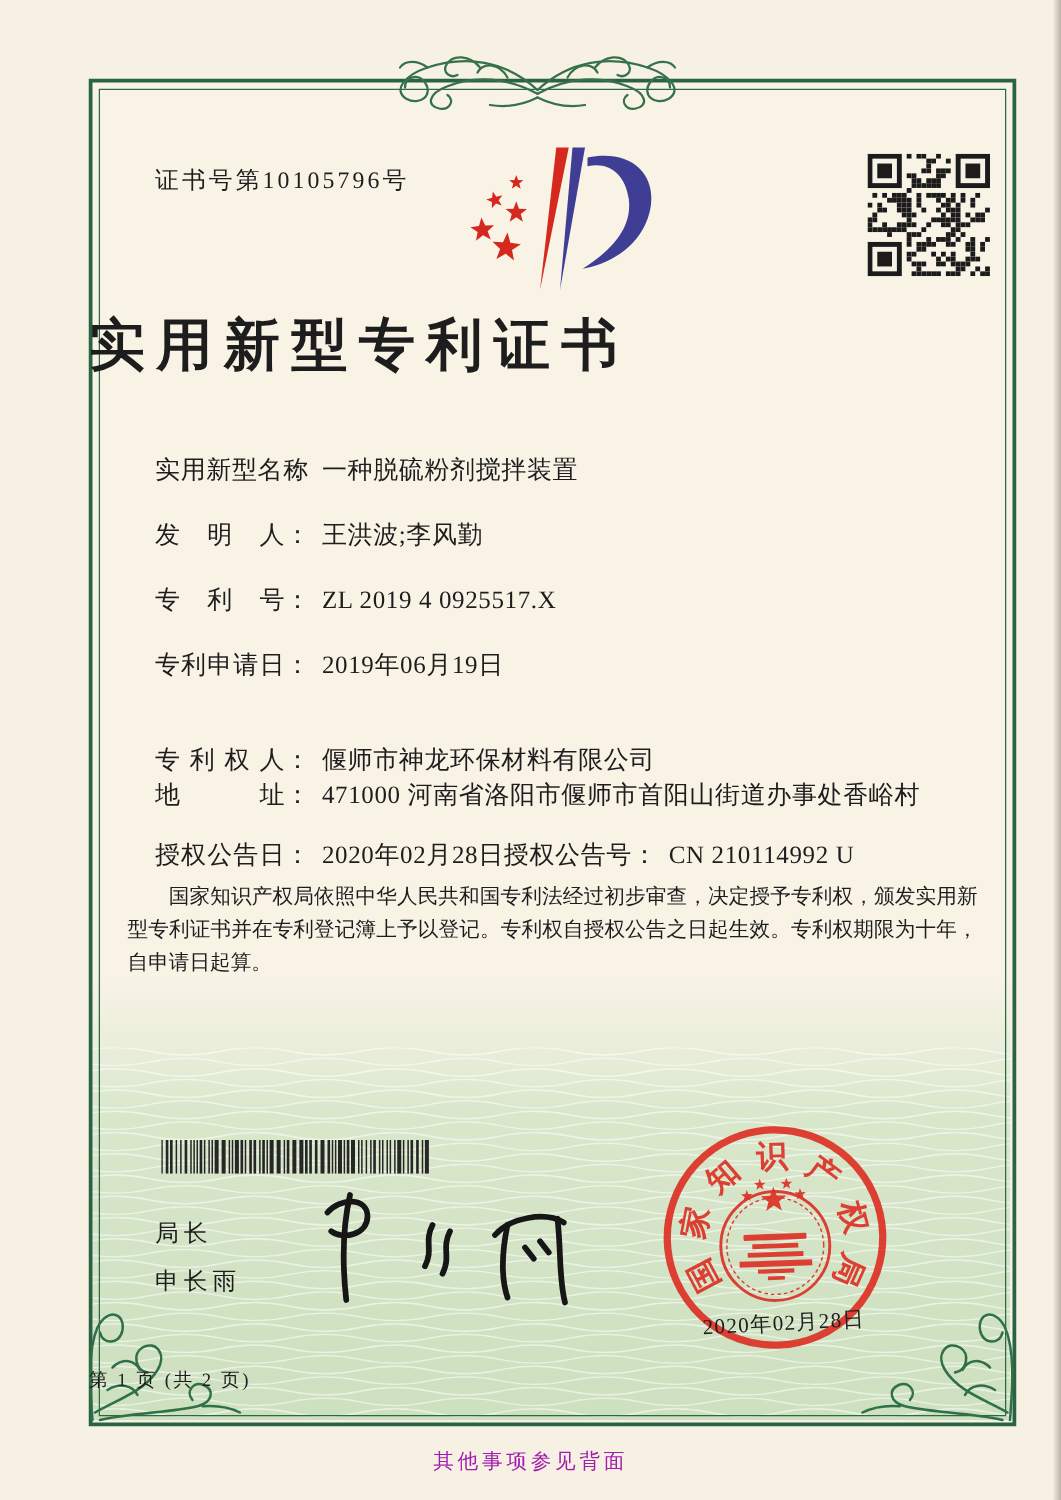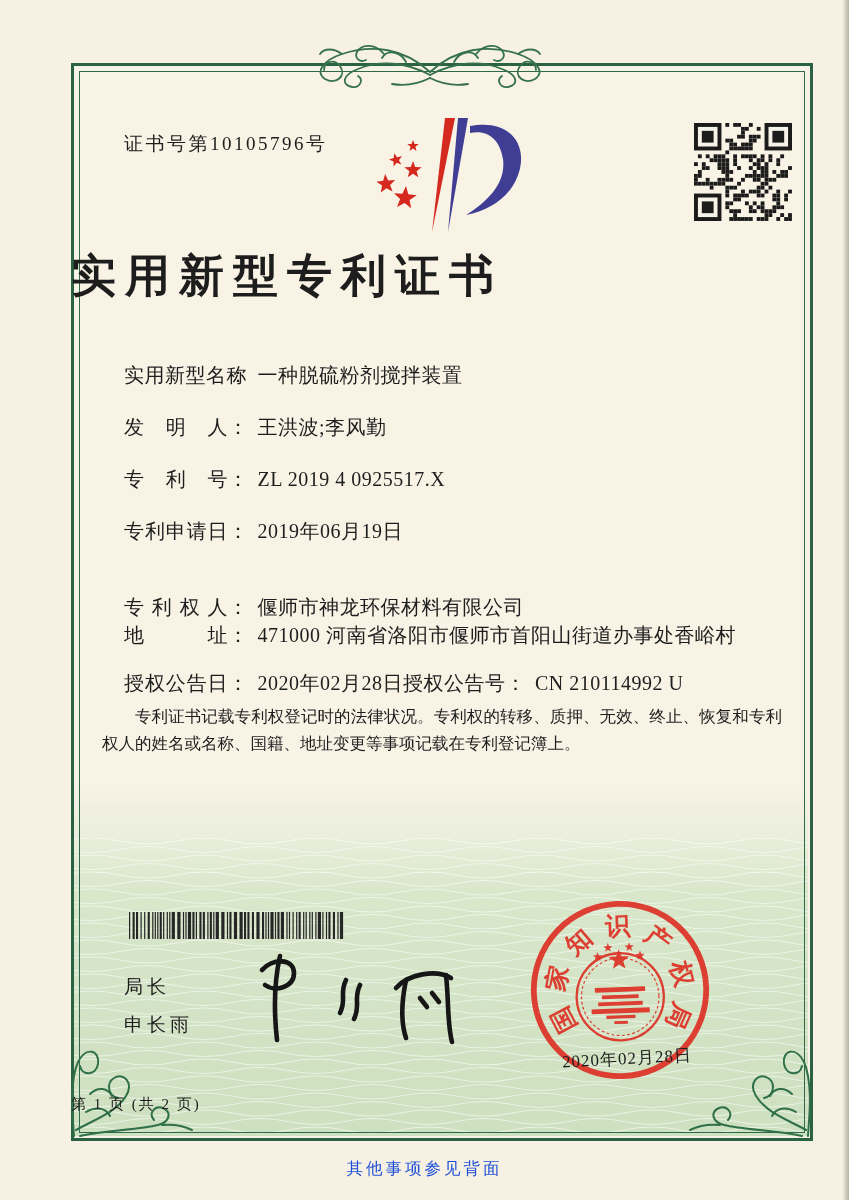--- a/index.html
+++ b/index.html
@@ -45,21 +45,21 @@
   .signer-title{left:124px;top:974px;font-size:19px;letter-spacing:4px}
   .signer-name{left:124px;top:1012px;font-size:19px;letter-spacing:4px}
   .sign-svg{left:248px;top:946px;width:228px;height:102px}
 
   .seal-svg{left:528px;top:898px;width:184px;height:184px;transform:rotate(-2deg)}
   .seal-date{left:542px;top:1047px;width:170px;text-align:center;font-size:17px;
              letter-spacing:1px;transform:rotate(-3deg);white-space:nowrap}
 
   .page-info{left:71px;top:1095px;width:740px;text-align:left;font-size:15px;letter-spacing:2px}
   .footer-note{left:0;top:1158px;width:849px;text-align:center;font-size:16.5px;
-               letter-spacing:3px;color:#1d4ed8}
+               letter-spacing:3px;color:#a21caf}
 
   .orn-top{left:284px;top:32px;width:292px;height:60px}
   .orn-bl{left:62px;top:1018px;width:132px;height:124px}
   .orn-br{left:688px;top:1018px;width:132px;height:124px;transform:scaleX(-1)}
 </style>
 </head>
 <body>
 
 <div class="abs paper-bg"></div>
 <svg class="abs waves-svg" id="waves">
@@ -370,21 +370,21 @@
   <span class="flabel">专利权人</span><span class="colon">：</span><span>偃师市神龙环保材料有限公司</span>
 </div>
 <div class="abs row r6">
   <span class="flabel">地址</span><span class="colon">：</span><span>471000 河南省洛阳市偃师市首阳山街道办事处香峪村</span>
 </div>
 <div class="abs row r7">
   <span class="flabel">授权公告日</span><span class="colon">：</span><span>2020年02月28日</span><span class="pair2">授权公告号</span><span class="colon">：</span><span>CN 210114992 U</span>
 </div>
 
 <div class="abs body-text">
-  <p>专利证书记载专利权登记时的法律状况。专利权的转移、质押、无效、终止、恢复和专利权人的姓名或名称、国籍、地址变更等事项记载在专利登记簿上。</p>
+  <p>国家知识产权局依照中华人民共和国专利法经过初步审查，决定授予专利权，颁发实用新型专利证书并在专利登记簿上予以登记。专利权自授权公告之日起生效。专利权期限为十年，自申请日起算。</p>
 </div>
 
 <svg class="abs barcode-svg" id="barcode" viewBox="0 0 216 27">
     <rect x="0.0" y="0" width="1.2" height="27" fill="#262626"></rect>
     <rect x="3.6" y="0" width="2.1" height="27" fill="#262626"></rect>
     <rect x="7.0" y="0" width="2.1" height="27" fill="#262626"></rect>
     <rect x="11.5" y="0" width="1.2" height="27" fill="#262626"></rect>
     <rect x="15.1" y="0" width="1.2" height="27" fill="#262626"></rect>
     <rect x="18.7" y="0" width="2.1" height="27" fill="#262626"></rect>
     <rect x="23.2" y="0" width="1.2" height="27" fill="#262626"></rect>

